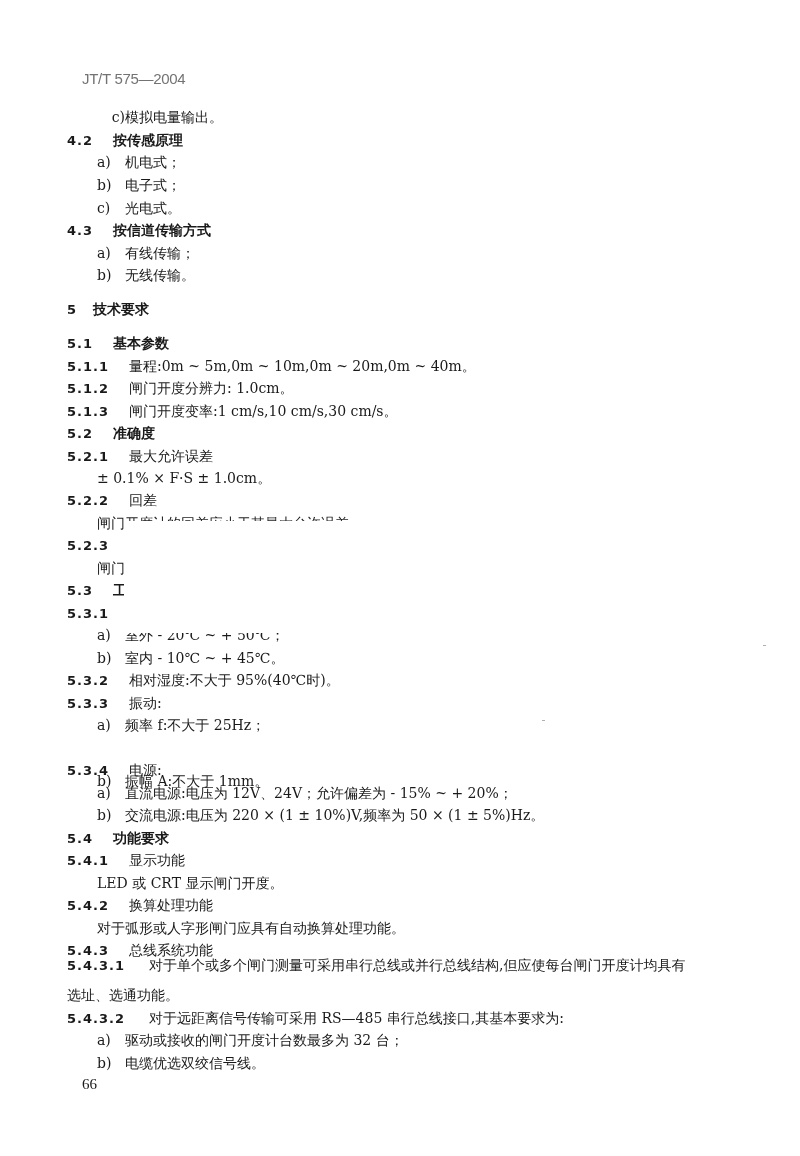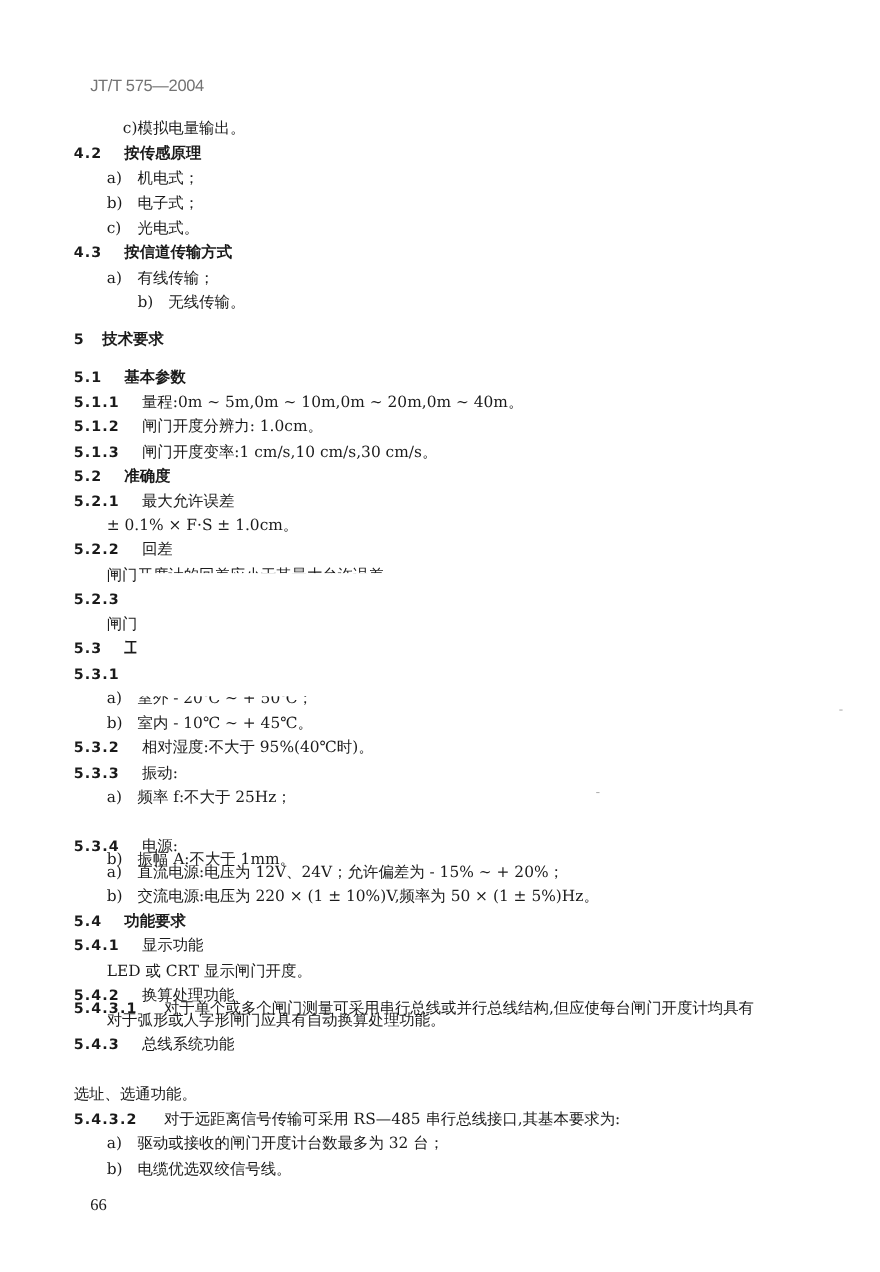--- a/index.html
+++ b/index.html
@@ -4,37 +4,37 @@
 <style>
   html, body { margin: 0; padding: 0; background: #ffffff; }
   body { width: 800px; height: 1156px; position: relative; overflow: hidden;
          font-family: "DejaVu Serif", "Liberation Serif", serif; color: #1a1a1a; }
   .line { position: absolute; white-space: nowrap; font-size: 14px; line-height: 18px; }
   .num { font-family: "DejaVu Sans", "Liberation Sans", sans-serif; font-weight: bold; font-size: 13px; letter-spacing: 1px; display: inline-block; }
   .head { font-family: "DejaVu Sans", "Liberation Sans", sans-serif; font-weight: bold; }
   .lbl { display: inline-block; width: 28px; }
   .docid { position: absolute; left: 82px; top: 70px; font-family: "Liberation Sans", "DejaVu Sans", sans-serif; font-size: 15px; letter-spacing: -0.3px; color: #737373; }
   .occluder { position: absolute; left: 124px; top: 521px; width: 676px; height: 112px; background: #ffffff; }
-  .pageno { position: absolute; left: 82px; top: 1076px; font-family: "Liberation Serif", serif; font-size: 15px; margin-top: 12px; }
+  .pageno { position: absolute; left: 82px; top: 1076px; font-family: "Liberation Serif", serif; font-size: 15px; }
   .speck { position: absolute; width: 3px; height: 1px; background: #b0b0b0; }
 </style>
 </head>
 <body>
 
 <div class="docid">JT/T 575—2004</div>
 
 <div id="content">
     <div class="line" style="top: 108px; left: 97px; text-align: right;"><span class="lbl">c)</span><span>模拟电量输出。</span></div>
     <div class="line" style="top: 131px; left: 67px;"><span class="num" style="width: 46px;">4.2</span><span class="head">按传感原理</span></div>
     <div class="line" style="top: 153px; left: 97px;"><span class="lbl">a)</span><span>机电式；</span></div>
     <div class="line" style="top: 176px; left: 97px;"><span class="lbl">b)</span><span>电子式；</span></div>
     <div class="line" style="top: 199px; left: 97px;"><span class="lbl">c)</span><span>光电式。</span></div>
     <div class="line" style="top: 221px; left: 67px;"><span class="num" style="width: 46px;">4.3</span><span class="head">按信道传输方式</span></div>
     <div class="line" style="top: 244px; left: 97px;"><span class="lbl">a)</span><span>有线传输；</span></div>
-    <div class="line" style="top: 266px; left: 97px; margin-left: 28px;"><span class="lbl">b)</span><span>无线传输。</span></div>
+    <div class="line" style="top: 266px; left: 97px;"><span class="lbl">b)</span><span>无线传输。</span></div>
     <div class="line" style="top: 300px; left: 67px;"><span class="num" style="width: 26px;">5</span><span class="head">技术要求</span></div>
     <div class="line" style="top: 334px; left: 67px;"><span class="num" style="width: 46px;">5.1</span><span class="head">基本参数</span></div>
     <div class="line" style="top: 357px; left: 67px;"><span class="num" style="width: 62px;">5.1.1</span><span>量程:0m ~ 5m,0m ~ 10m,0m ~ 20m,0m ~ 40m。</span></div>
     <div class="line" style="top: 379px; left: 67px;"><span class="num" style="width: 62px;">5.1.2</span><span>闸门开度分辨力: 1.0cm。</span></div>
     <div class="line" style="top: 402px; left: 67px;"><span class="num" style="width: 62px;">5.1.3</span><span>闸门开度变率:1 cm/s,10 cm/s,30 cm/s。</span></div>
     <div class="line" style="top: 424px; left: 67px;"><span class="num" style="width: 46px;">5.2</span><span class="head">准确度</span></div>
     <div class="line" style="top: 447px; left: 67px;"><span class="num" style="width: 62px;">5.2.1</span><span>最大允许误差</span></div>
     <div class="line" style="top: 469px; left: 97px;"><span>± 0.1% × F·S ± 1.0cm。</span></div>
     <div class="line" style="top: 491px; left: 67px;"><span class="num" style="width: 62px;">5.2.2</span><span>回差</span></div>
     <div class="line" style="top: 514px; left: 97px;"><span>闸门开度计的回差应小于其最大允许误差</span></div>
@@ -50,21 +50,21 @@
     <div class="line" style="top: 739px; left: 97px; margin-top: 33px;"><span class="lbl">b)</span><span>振幅 A:不大于 1mm。</span></div>
     <div class="line" style="top: 761px; left: 67px;"><span class="num" style="width: 62px;">5.3.4</span><span>电源:</span></div>
     <div class="line" style="top: 784px; left: 97px;"><span class="lbl">a)</span><span>直流电源:电压为 12V、24V；允许偏差为 - 15% ~ + 20%；</span></div>
     <div class="line" style="top: 806px; left: 97px;"><span class="lbl">b)</span><span>交流电源:电压为 220 × (1 ± 10%)V,频率为 50 × (1 ± 5%)Hz。</span></div>
     <div class="line" style="top: 829px; left: 67px;"><span class="num" style="width: 46px;">5.4</span><span class="head">功能要求</span></div>
     <div class="line" style="top: 851px; left: 67px;"><span class="num" style="width: 62px;">5.4.1</span><span>显示功能</span></div>
     <div class="line" style="top: 874px; left: 97px;"><span>LED 或 CRT 显示闸门开度。</span></div>
     <div class="line" style="top: 896px; left: 67px;"><span class="num" style="width: 62px;">5.4.2</span><span>换算处理功能</span></div>
     <div class="line" style="top: 919px; left: 97px;"><span>对于弧形或人字形闸门应具有自动换算处理功能。</span></div>
     <div class="line" style="top: 941px; left: 67px;"><span class="num" style="width: 62px;">5.4.3</span><span>总线系统功能</span></div>
-    <div class="line" style="top: 908px; left: 67px;"><span class="num" style="width: 82px;">5.4.3.1</span><span>对于单个或多个闸门测量可采用串行总线或并行总线结构,但应使每台闸门开度计均具有</span></div>
+    <div class="line" style="top: 956px; left: 67px;"><span class="num" style="width: 82px;">5.4.3.1</span><span>对于单个或多个闸门测量可采用串行总线或并行总线结构,但应使每台闸门开度计均具有</span></div>
     <div class="line" style="top: 986px; left: 67px;"><span>选址、选通功能。</span></div>
     <div class="line" style="top: 1009px; left: 67px;"><span class="num" style="width: 82px;">5.4.3.2</span><span>对于远距离信号传输可采用 RS—485 串行总线接口,其基本要求为:</span></div>
     <div class="line" style="top: 1031px; left: 97px;"><span class="lbl">a)</span><span>驱动或接收的闸门开度计台数最多为 32 台；</span></div>
     <div class="line" style="top: 1054px; left: 97px;"><span class="lbl">b)</span><span>电缆优选双绞信号线。</span></div>
   </div>
 
 <div class="occluder"></div>
 
 <div class="speck" style="left:763px; top:645px;"></div>
 <div class="speck" style="left:542px; top:720px;"></div>

